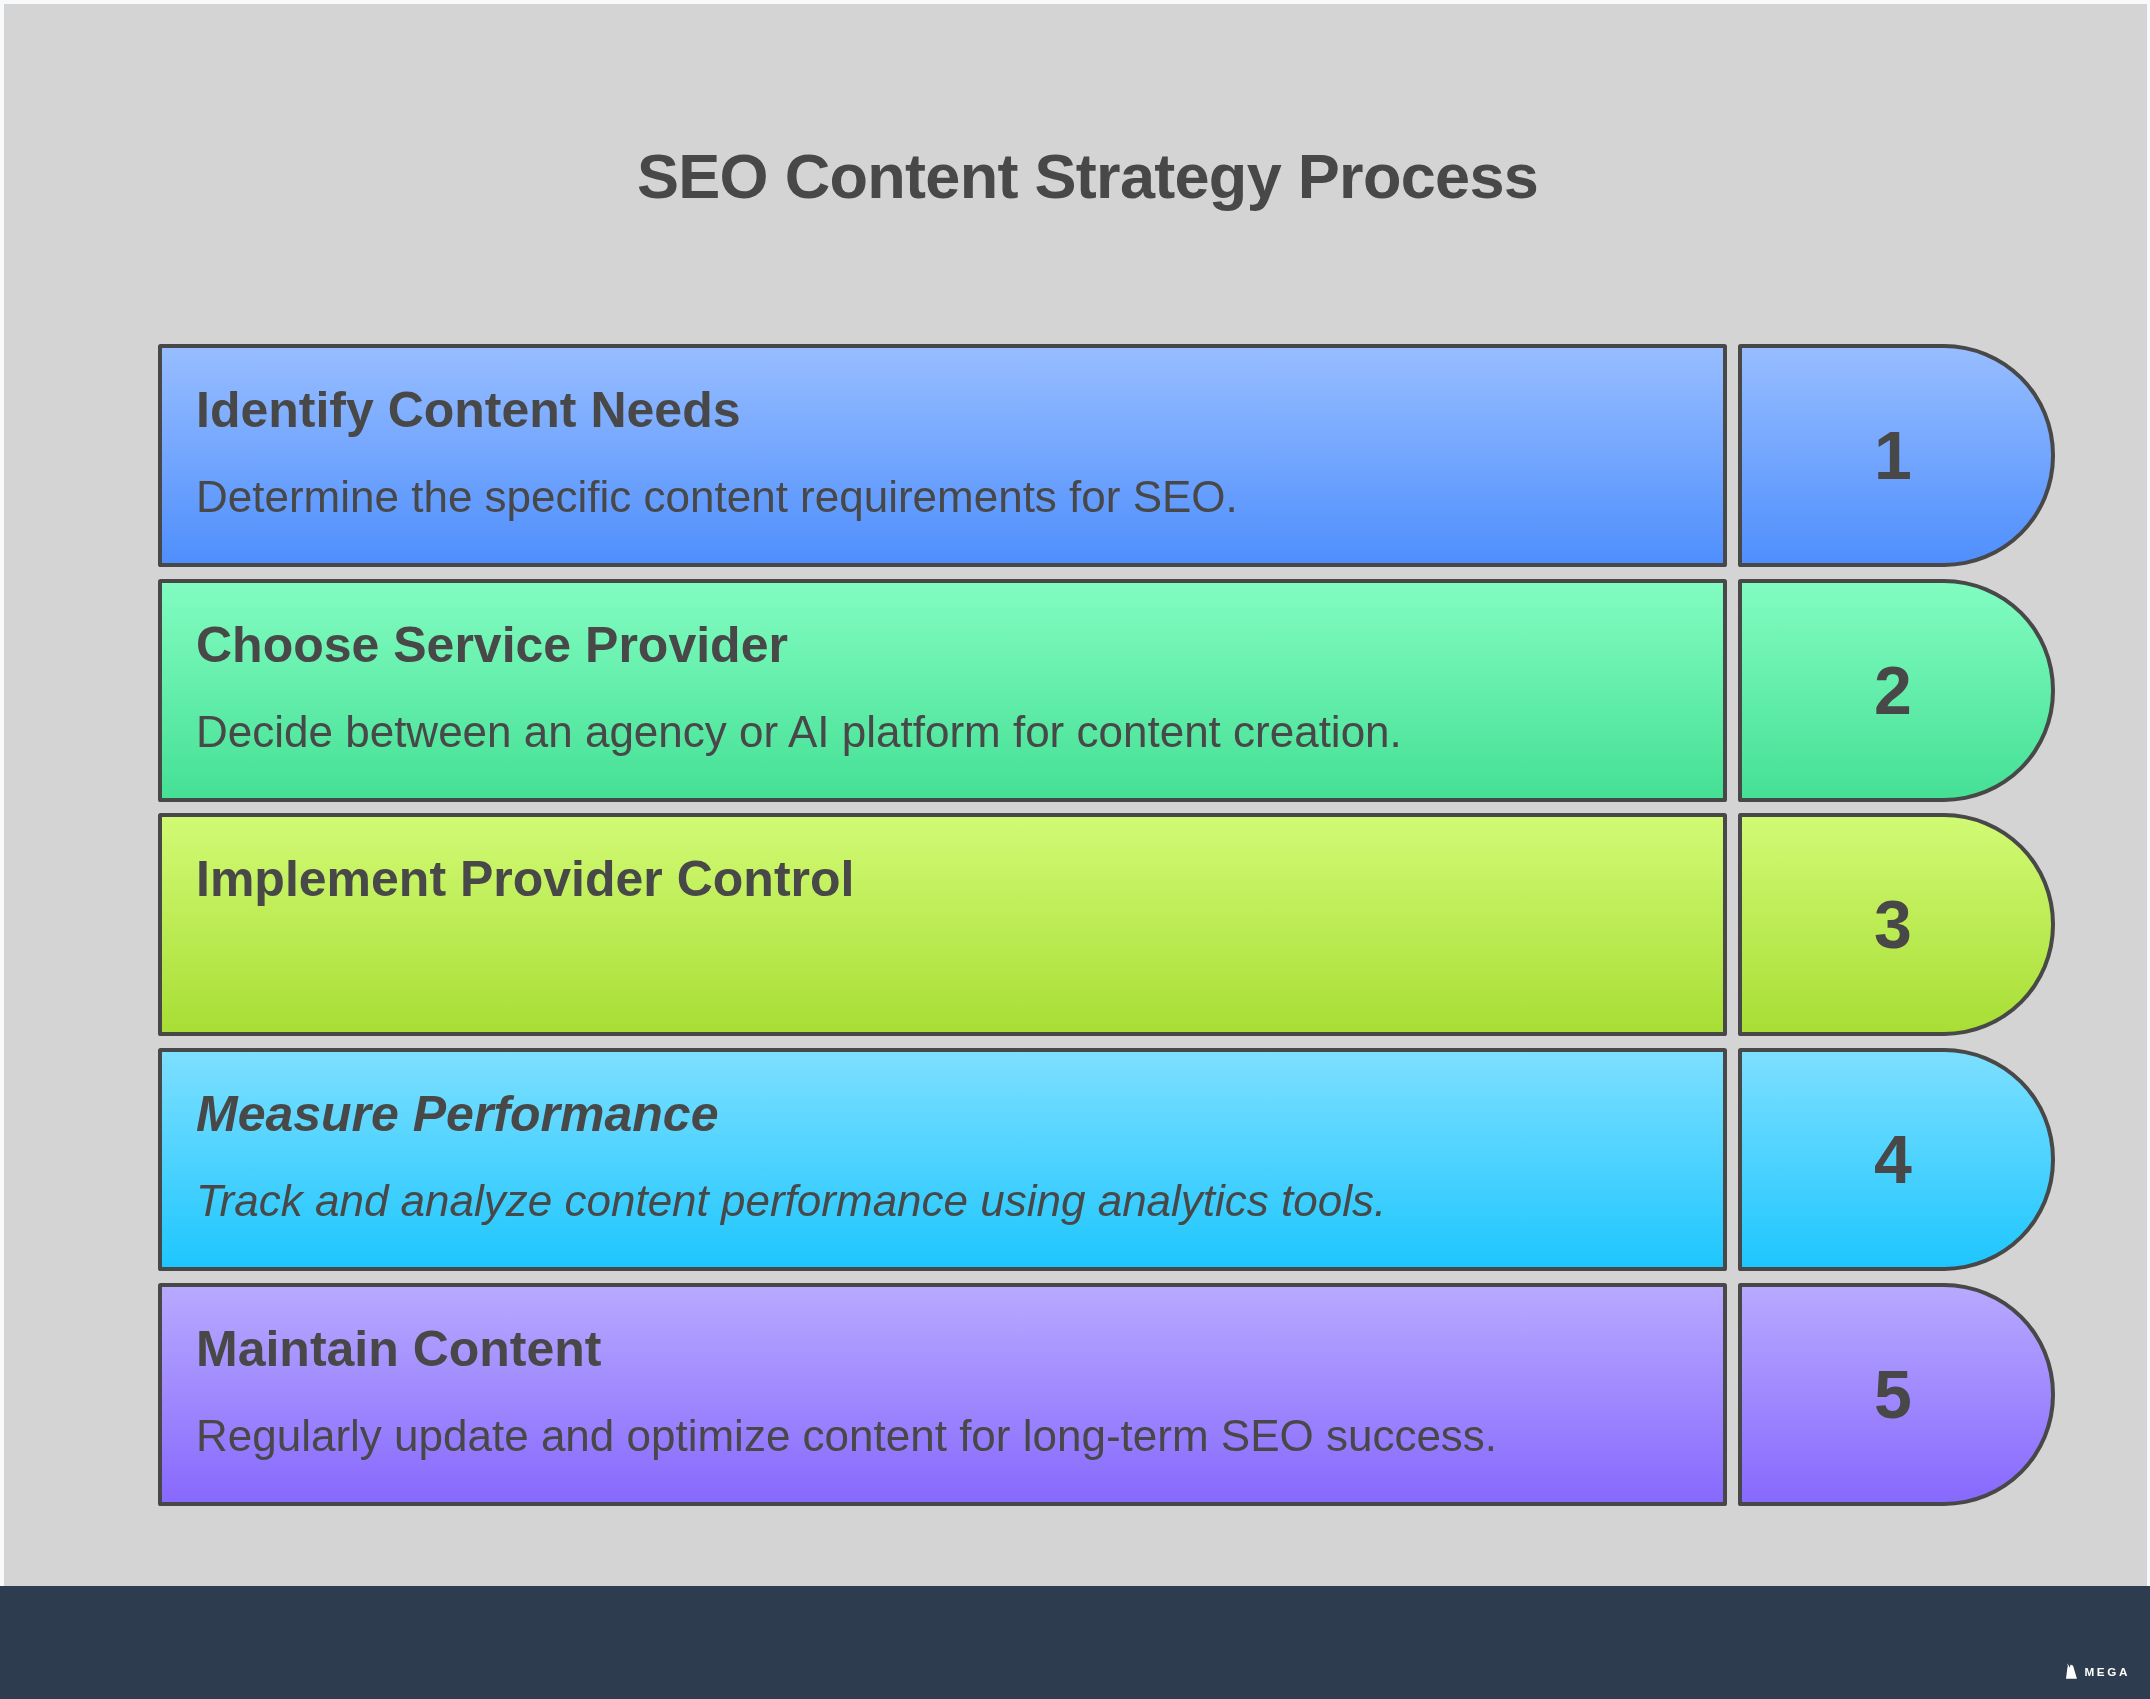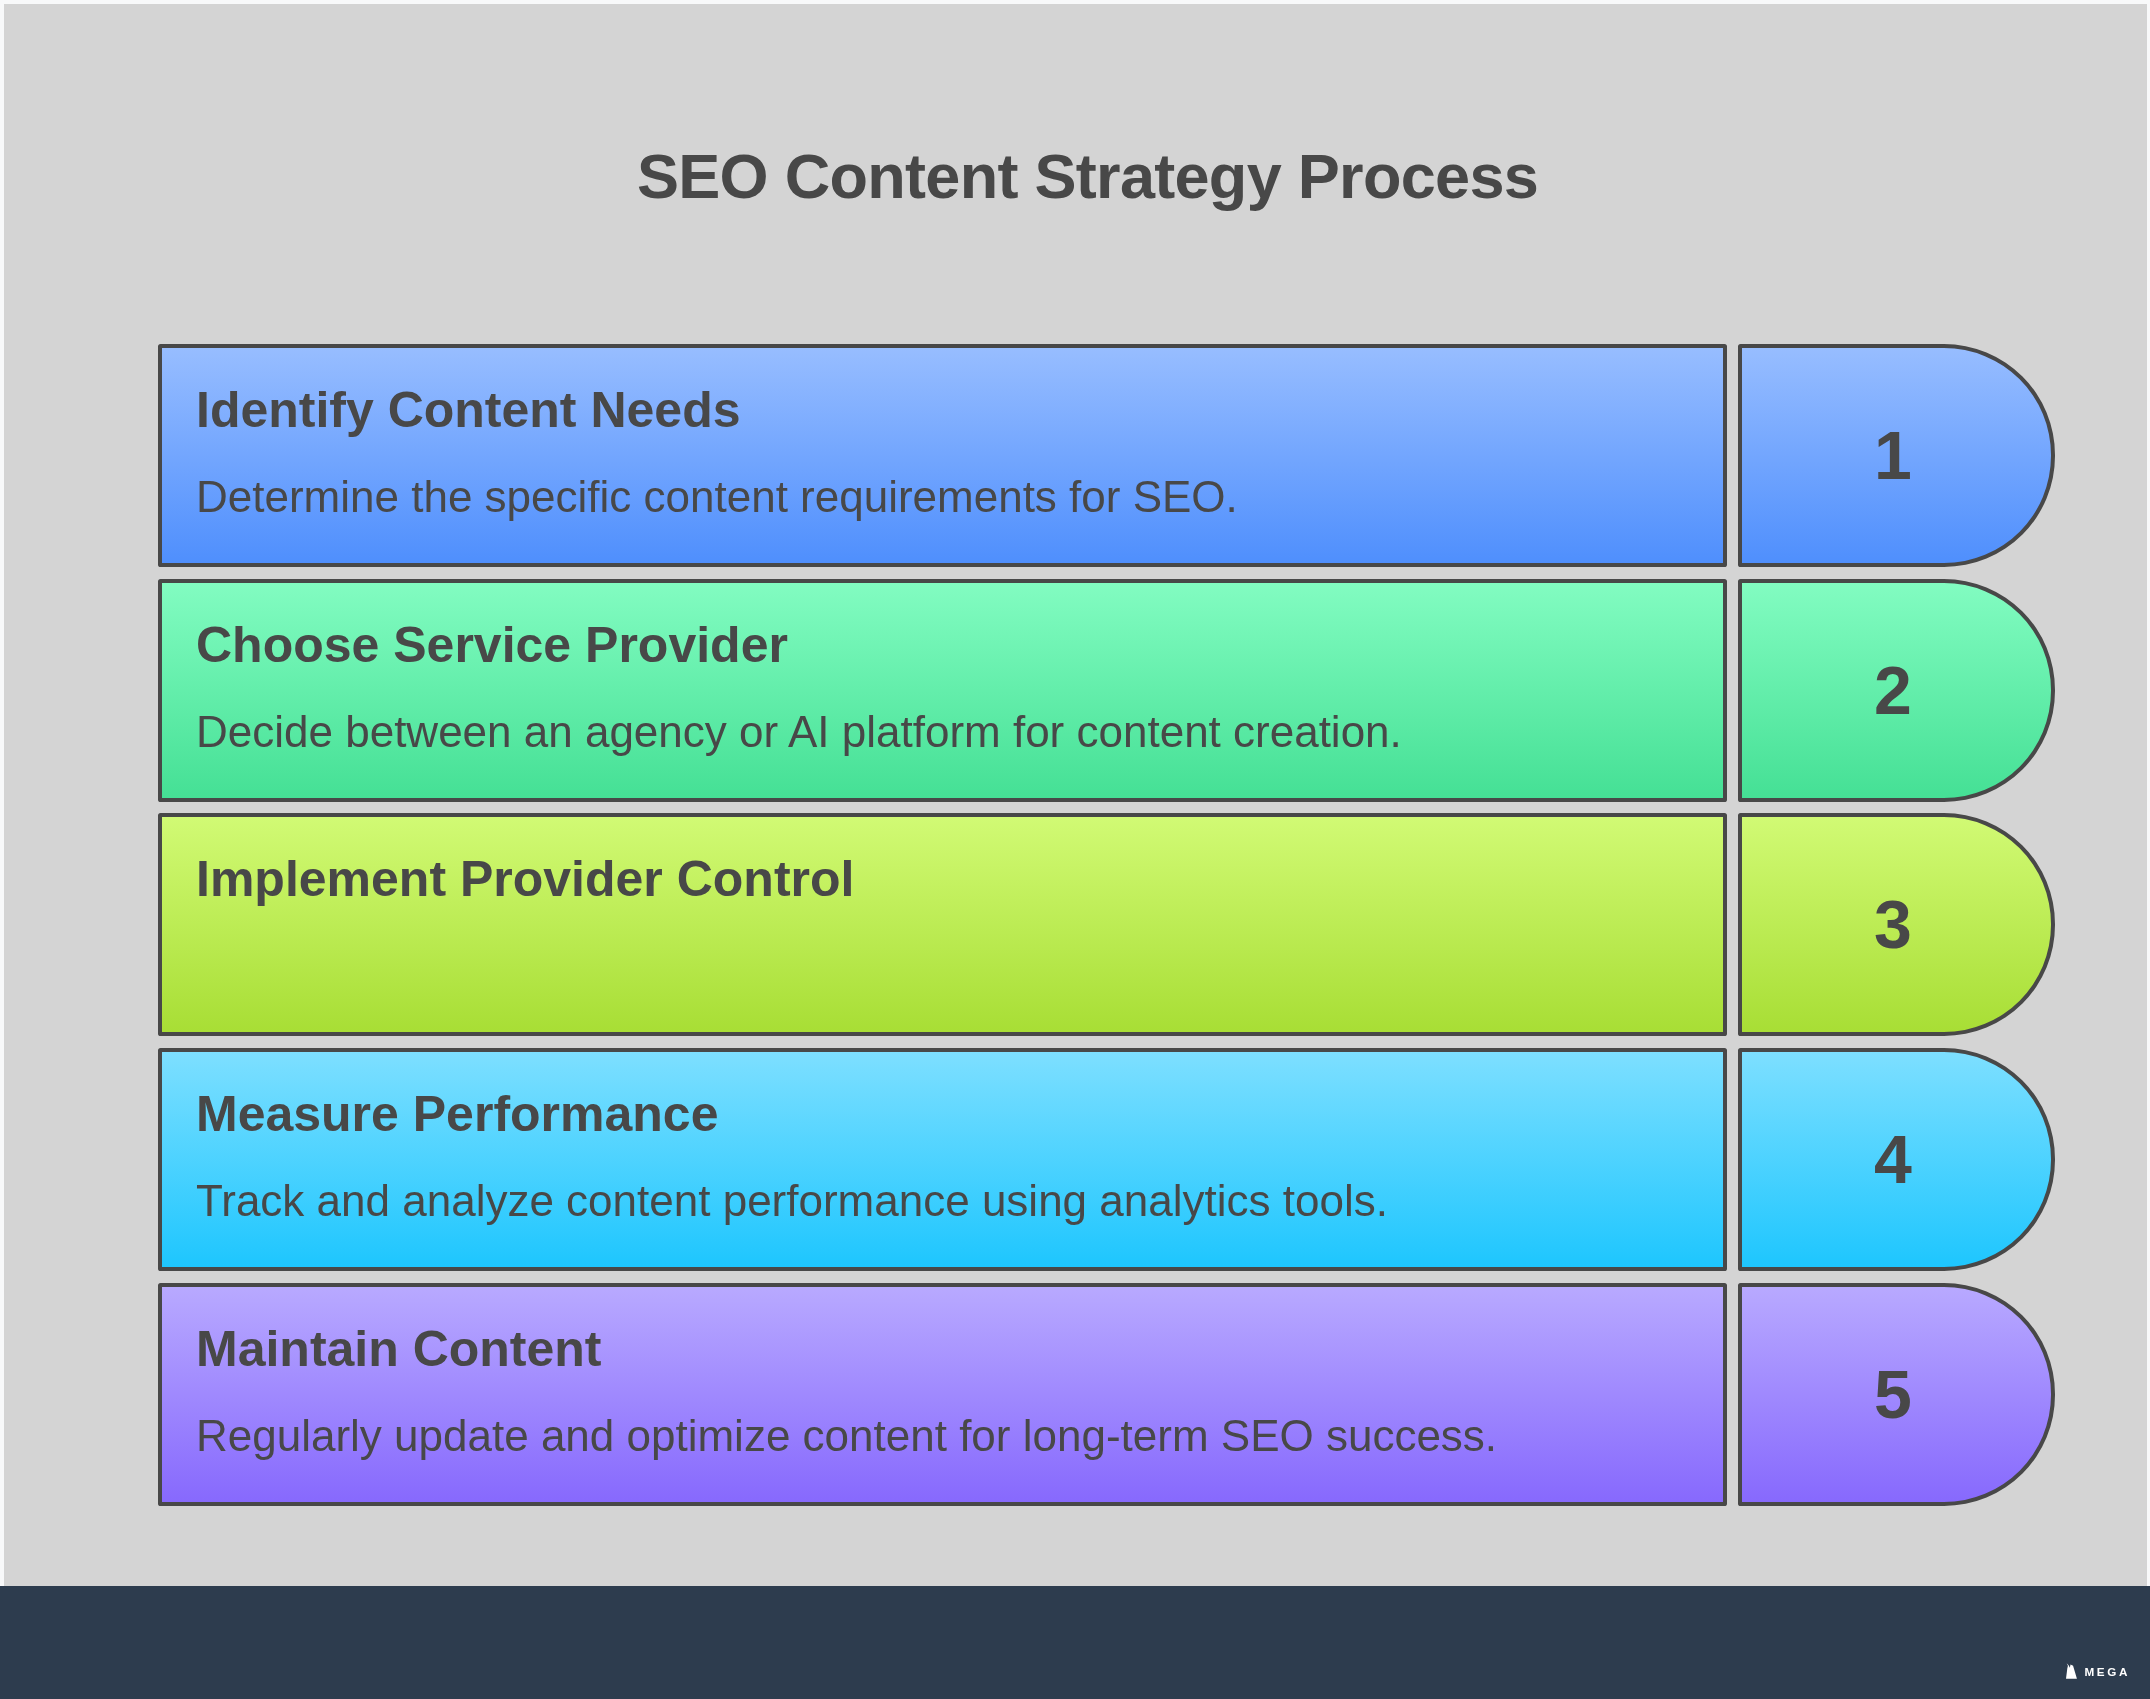--- a/index.html
+++ b/index.html
@@ -90,21 +90,21 @@
 <div class="row" style="top:813px">
   <div class="box" style="background: linear-gradient(rgb(209, 250, 116), rgb(168, 222, 53));">
     <div class="heading">Implement Provider Control</div>
   </div>
   <div class="tab" style="background: linear-gradient(rgb(209, 250, 116), rgb(168, 222, 53));">
     <div class="num">3</div>
   </div>
 </div>
 
 <div class="row" style="top:1048px">
-  <div class="box" style="background: linear-gradient(rgb(125, 223, 255), rgb(30, 198, 254));">
+  <div class="box" style="background: linear-gradient(rgb(125, 223, 255), rgb(30, 198, 254)); font-style: italic;">
     <div class="heading">Measure Performance</div>
     <div class="desc">Track and analyze content performance using analytics tools.</div>
   </div>
   <div class="tab" style="background: linear-gradient(rgb(125, 223, 255), rgb(30, 198, 254));">
     <div class="num">4</div>
   </div>
 </div>
 
 <div class="row" style="top:1283px">
   <div class="box" style="background: linear-gradient(rgb(184, 169, 255), rgb(135, 105, 253));">

